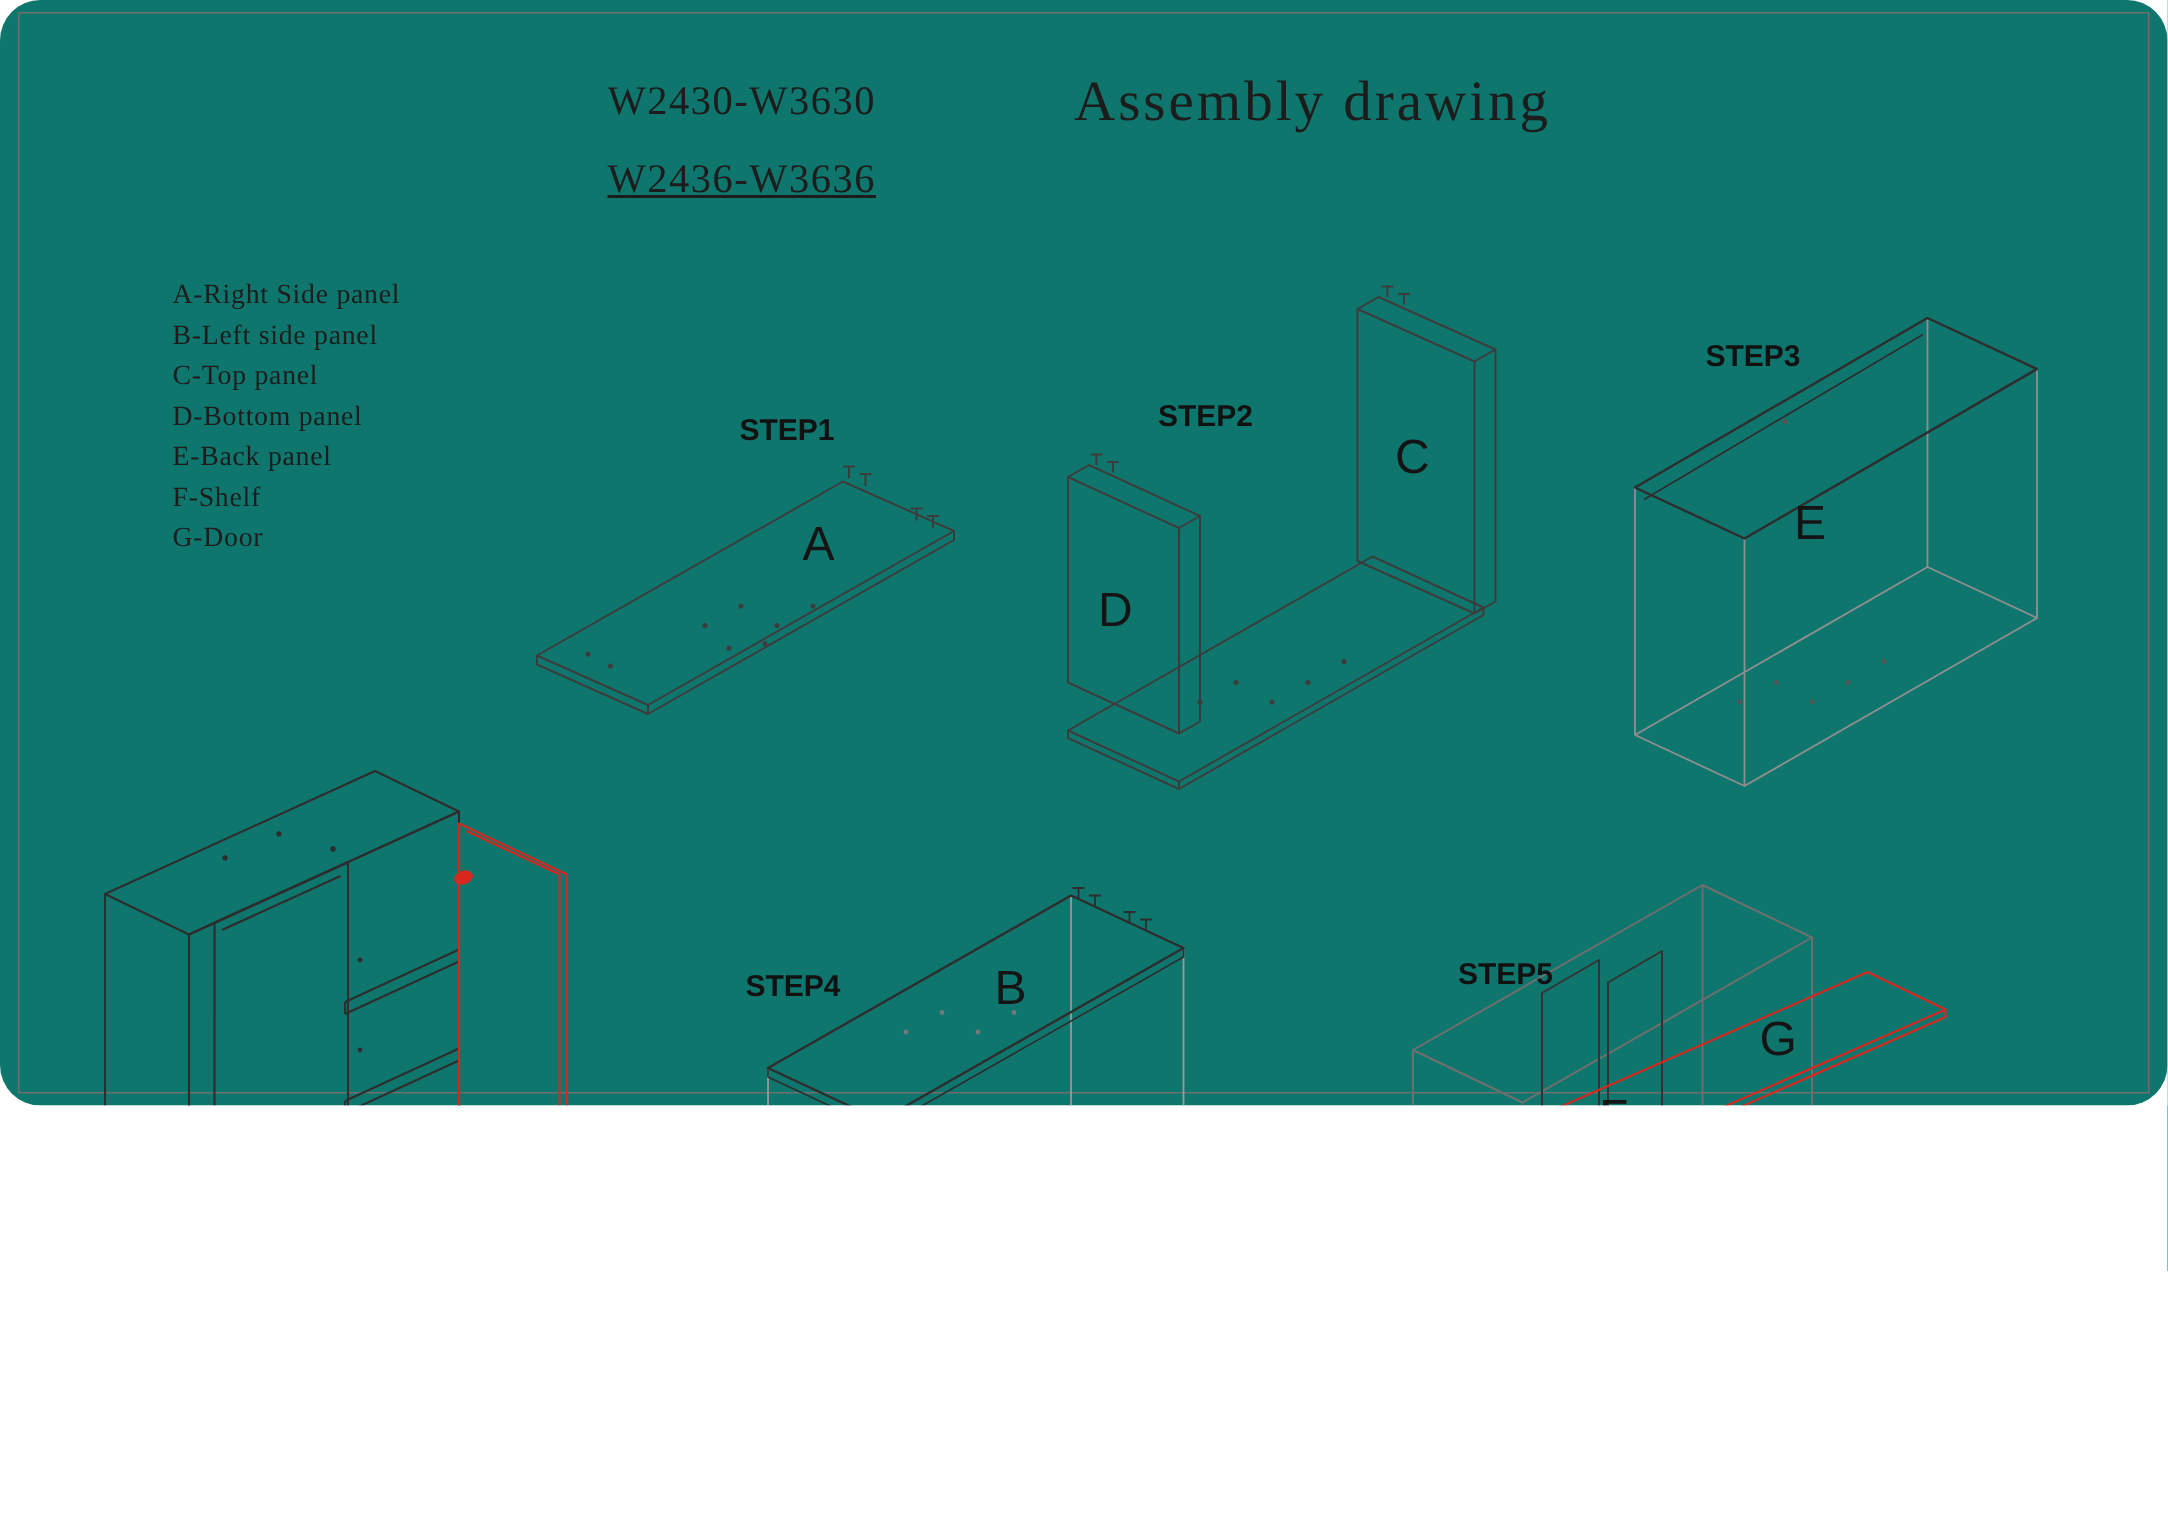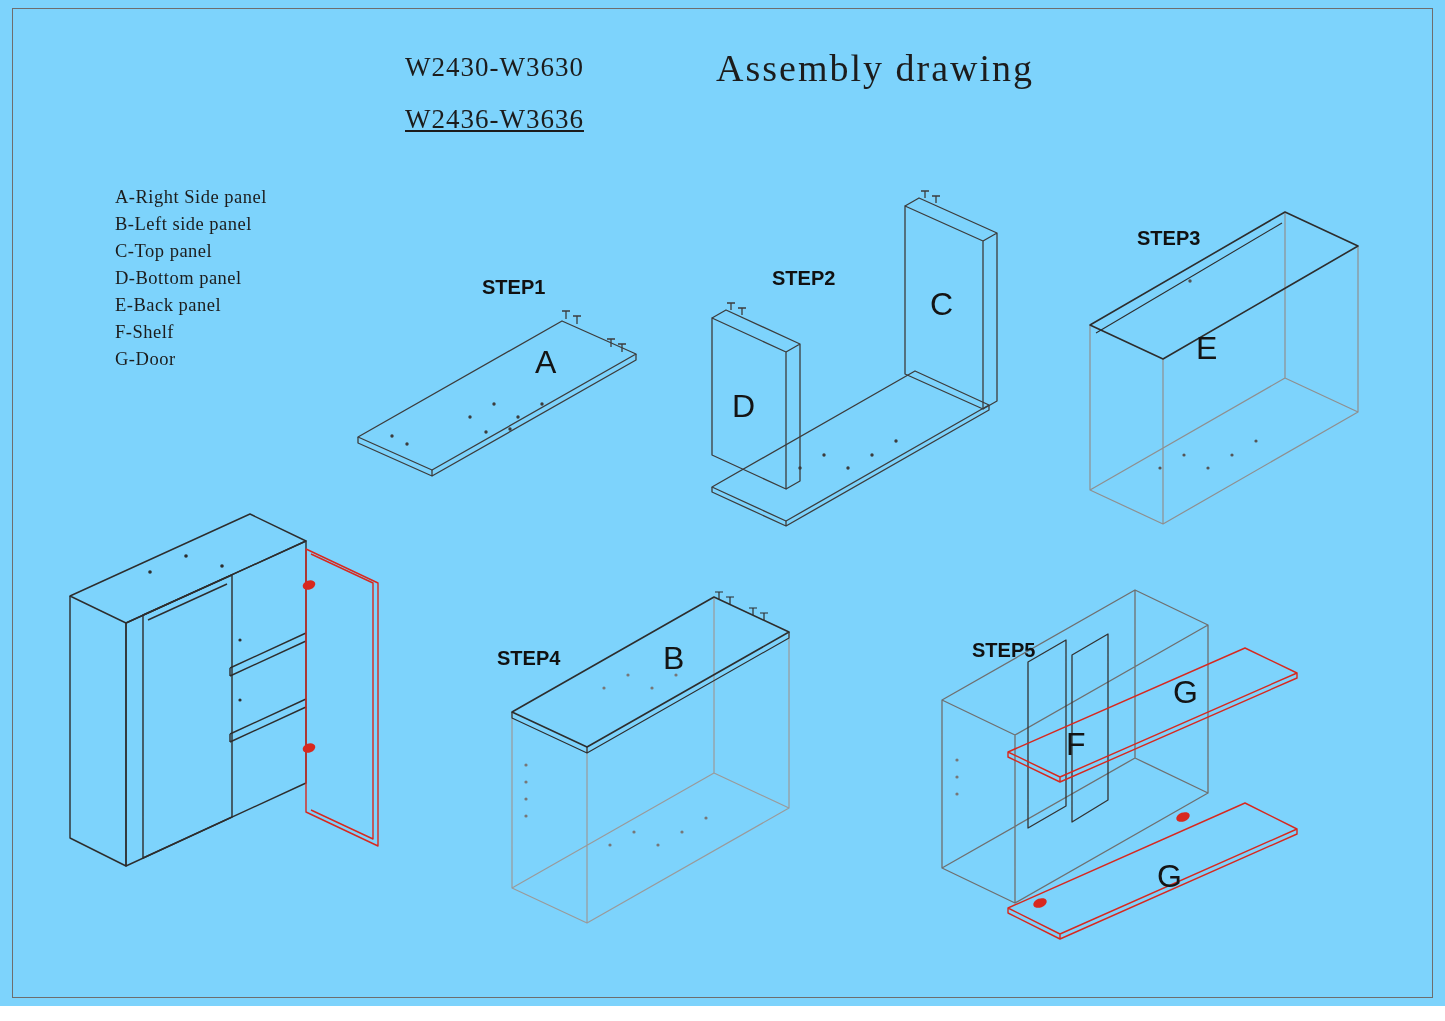--- a/index.html
+++ b/index.html
@@ -1,21 +1,22 @@
 <!DOCTYPE html>
 <html><head>
 <meta charset="utf-8">
 <style>
   html,body{margin:0;padding:0;background:#fff;}
   .page{
     position:relative;
-    width:1445px;height:1006px;
-    background:#7dd3fc;
+    width:1445px;height:737px;
+    background:#0f766e;
     font-family:"Liberation Serif", serif;
     overflow:hidden;
+    border-radius:27px;
   }
   .page-frame{
     position:absolute;left:12px;top:8px;right:12px;bottom:8px;
     border:1.5px solid #6e6e6e;
     pointer-events:none;
   }
   svg.art{position:absolute;left:0;top:0;}
   .label{position:absolute;white-space:nowrap;color:#1c1c1c;}
   .model-number{font-size:27px;letter-spacing:1px;}
   .drawing-title{font-size:38px;letter-spacing:2px;}
@@ -169,21 +170,21 @@
     <div>B-Left side panel</div>
     <div>C-Top panel</div>
     <div>D-Bottom panel</div>
     <div>E-Back panel</div>
     <div>F-Shelf</div>
     <div>G-Door</div>
   </div>
 
   <div class="label drawing-title" style="left:716px;top:46px;">Assembly drawing</div>
 
-  <div class="label step-label" style="left:482px;top:276px;">STEP1</div>
+  <div class="label step-label" style="left:493px;top:276px;">STEP1</div>
   <div class="label step-label" style="left:772px;top:267px;">STEP2</div>
   <div class="label step-label" style="left:1118px;top:227px;margin-left:19px;">STEP3</div>
   <div class="label step-label" style="left:473px;top:647px;margin-left:24px;">STEP4</div>
   <div class="label step-label" style="left:972px;top:639px;">STEP5</div>
 
   <div class="label part-letter" style="left:535px;top:344px;">A</div>
   <div class="label part-letter" style="left:732px;top:388px;">D</div>
   <div class="label part-letter" style="left:930px;top:286px;">C</div>
   <div class="label part-letter" style="left:1196px;top:330px;">E</div>
   <div class="label part-letter" style="left:663px;top:640px;">B</div>

